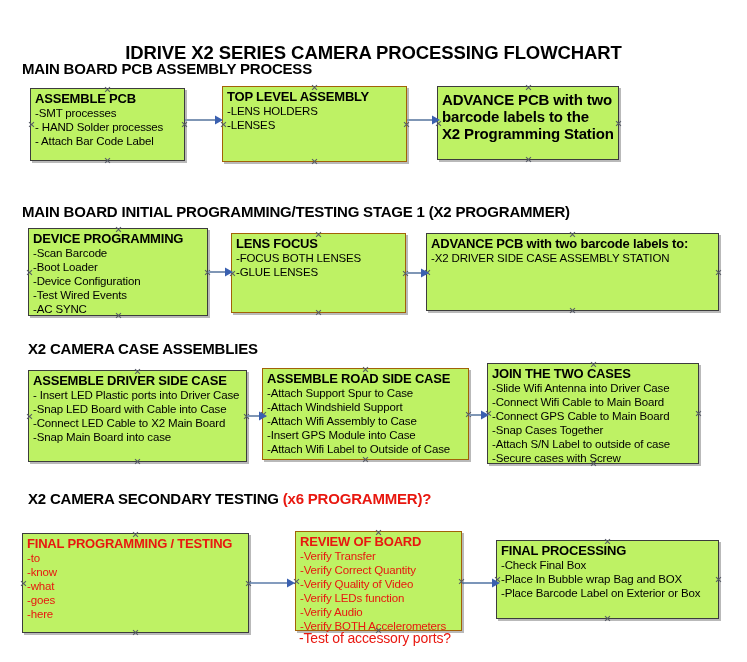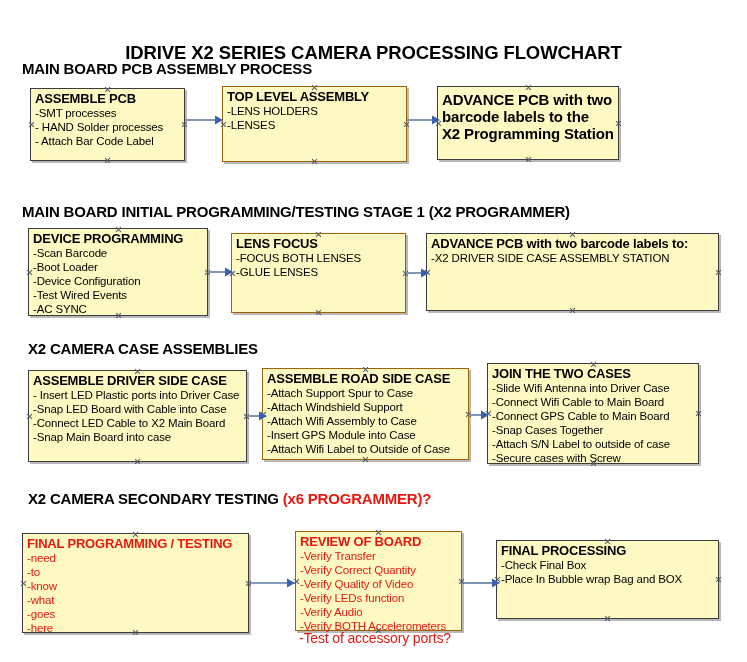--- a/index.html
+++ b/index.html
@@ -45,21 +45,21 @@
     white-space: nowrap;
     letter-spacing: -0.2px;
   }
   .section-heading .accent {
     color: #e8170f;
   }
 
   
   .node {
     position: absolute;
-    background: #fef9c3;
+    background: #bef264;
     border: 1px solid #3c3c3c;
     box-sizing: border-box;
     box-shadow: 2px 2px 0 0 rgba(128,128,128,0.55);
   }
   .node.gray-border {
     border: 1px solid #a16207;
   }
   .node .node-inner {
     position: absolute;
     left: 4px;
@@ -291,21 +291,20 @@
     <polygon points="12,1.5 20,6 12,10.5" fill="#3a60b0"></polygon>
   </svg>
 
   <div class="abs section-heading" style="left:28px; top:490px;">
     <span>X2 CAMERA SECONDARY TESTING </span><span class="accent">(x6 PROGRAMMER)?</span>
   </div>
 
   <div class="node red" style="left:22px; top:533px; width:227px; height:100px;">
     <div class="node-inner">
       <div class="node-title">FINAL PROGRAMMING / TESTING</div>
-      <div class="node-line">-need</div>
       <div class="node-line">-to</div>
       <div class="node-line">-know</div>
       <div class="node-line">-what</div>
       <div class="node-line">-goes</div>
       <div class="node-line">-here</div>
     </div>
     <span class="handle" style="left:50%; top:0;"></span>
     <span class="handle" style="left:50%; top:100%;"></span>
     <span class="handle" style="left:0; top:50%;"></span>
     <span class="handle" style="left:100%; top:50%;"></span>
@@ -327,20 +326,21 @@
     <span class="handle" style="left:100%; top:50%;"></span>
   </div>
 
   <div class="overflow-line" style="left:299px; top:631px;">-Test of accessory ports?</div>
 
   <div class="node" style="left:496px; top:540px; width:223px; height:79px;">
     <div class="node-inner">
       <div class="node-title">FINAL PROCESSING</div>
       <div class="node-line"> -Check Final Box</div>
       <div class="node-line">-Place In Bubble wrap Bag and BOX</div>
+      <div class="node-line">-Place Barcode Label on Exterior or Box</div>
     </div>
     <span class="handle" style="left:50%; top:0;"></span>
     <span class="handle" style="left:50%; top:100%;"></span>
     <span class="handle" style="left:0; top:50%;"></span>
     <span class="handle" style="left:100%; top:50%;"></span>
   </div>
 
   <svg class="arrow-svg" style="left:249px; top:577px;" width="48" height="12">
     <line x1="0" y1="6" x2="39" y2="6" stroke="#5b7ba8" stroke-width="1.6"></line>
     <polygon points="38,1.5 46,6 38,10.5" fill="#3a60b0"></polygon>

